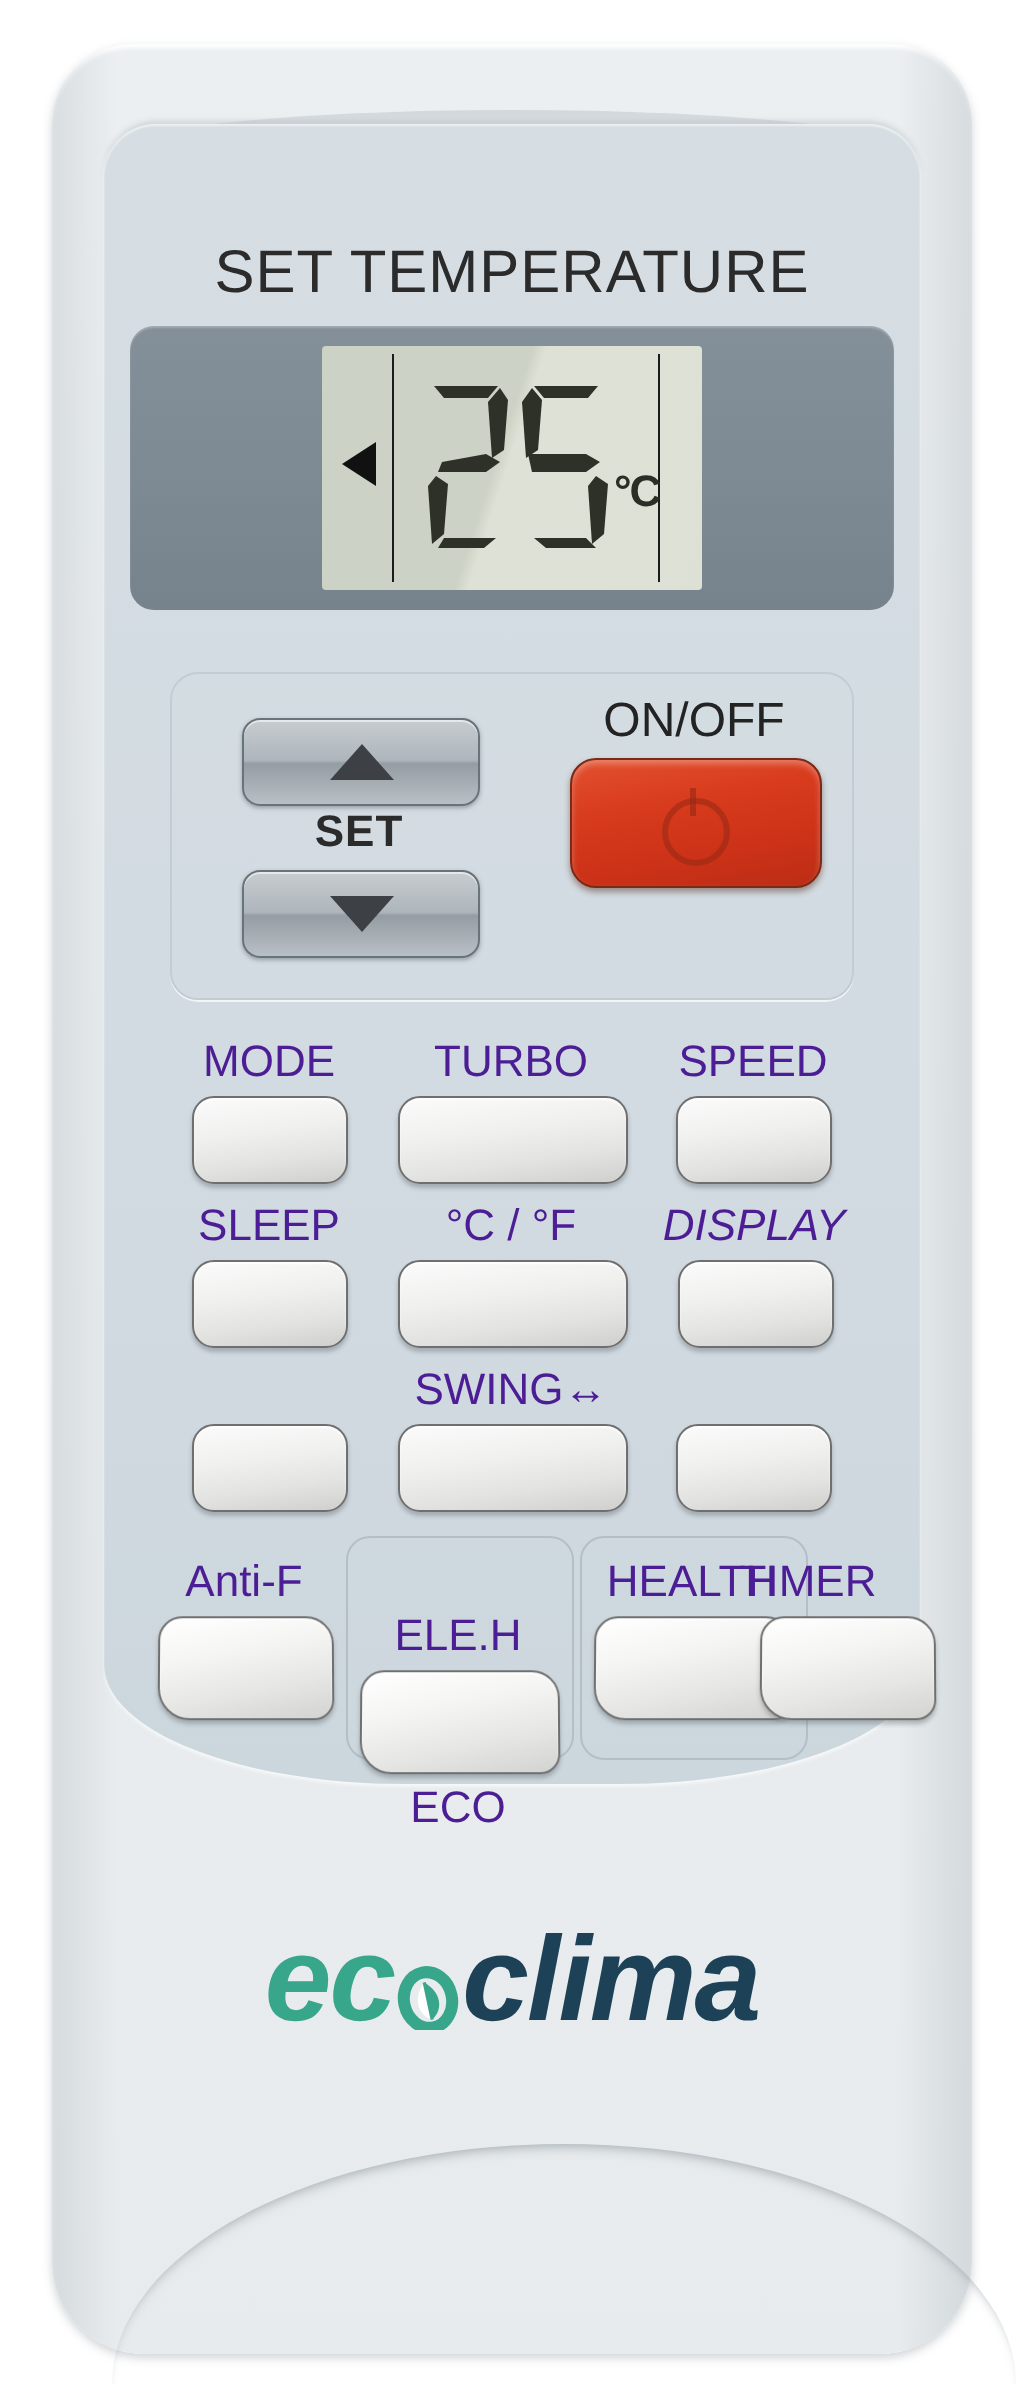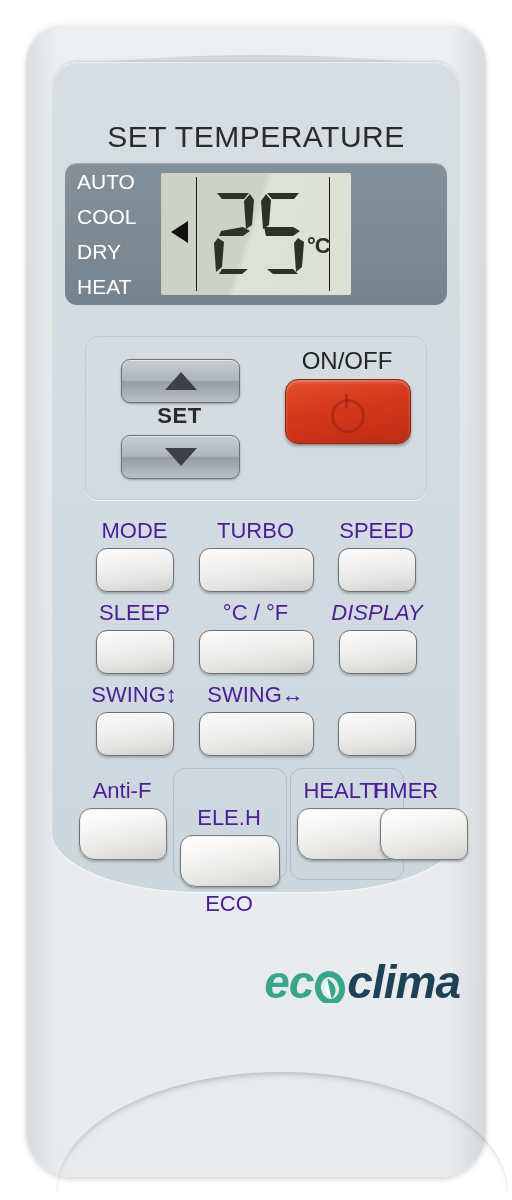--- a/index.html
+++ b/index.html
@@ -148,47 +148,41 @@
   .pad.pillow.wide2{width:98px;}
 
   
   .combo-frame{
     position:absolute; width:112px; height:110px;
     border:1px solid #b3bfc7; border-radius:12px;
   }
 
   
   #logo{
-    position:absolute; left:52px; top:955px; width:408px; text-align:right;
-    font-size:46px; font-style:italic; font-weight:700; letter-spacing:-1px;
+    position:absolute; left:52px; top:955px; width:408px; text-align:center;
+    font-size:60px; font-style:italic; font-weight:700; letter-spacing:-1px;
   }
   #logo .eco{color:#37a68b;}
   #logo .clima{color:#1d4257;}
   #logo .leaf-o{position:relative;display:inline-block;width:34px;height:34px;vertical-align:-5px;}
 </style>
 </head>
 <body>
 
 <div id="remote">
   <div id="bottom-seam"></div>
 </div>
 
 <div id="panel-top-shadow"></div>
 <div id="panel"></div>
 
 <div id="set-temp-title">SET TEMPERATURE</div>
 
 <div id="display-bezel">
 
-  <div class="bezel-labels" id="labels-left">
-    <span>AUTO</span>
-    <span>COOL</span>
-    <span>DRY</span>
-    <span>HEAT</span>
-  </div>
 
 
   <div id="lcd">
     <div id="lcd-line-left"></div>
     <div id="lcd-line-right"></div>
     <div id="mode-arrow"></div>
 
     <svg id="temp-value" viewBox="0 0 100 100">
 
       <g fill="#2e3128">
@@ -245,21 +239,20 @@
 <div class="grid-cell" style="left:199px;top:600px;width:113px;height:76px;">
   <div class="grid-label" style="top:0;">°C / °F</div>
   <div class="pad wide" style="left:0;top:30px;"></div>
 </div>
 <div class="grid-cell" style="left:318px;top:600px;width:118px;height:76px;">
   <div class="grid-label" style="top:0;font-style:italic;">DISPLAY</div>
   <div class="pad narrow" style="left:21px;top:30px;"></div>
 </div>
 
 <div class="grid-cell" style="left:74px;top:682px;width:120px;height:76px;">
-  <div class="grid-label" style="top:0;">SWING↕</div>
   <div class="pad narrow" style="left:22px;top:30px;"></div>
 </div>
 <div class="grid-cell" style="left:199px;top:682px;width:113px;height:76px;">
   <div class="grid-label" style="top:0;">SWING↔</div>
   <div class="pad wide" style="left:0;top:30px;"></div>
 </div>
 <div class="grid-cell" style="left:320px;top:682px;width:113px;height:76px;">
   <div class="pad narrow" style="left:18px;top:30px;"></div>
 </div>
 

